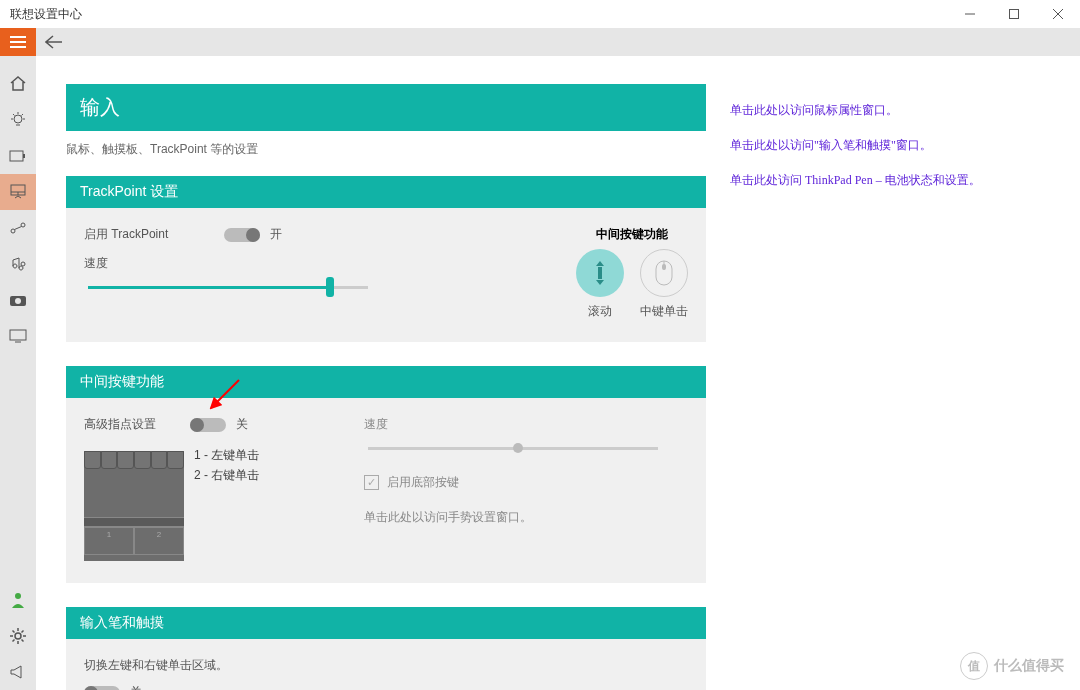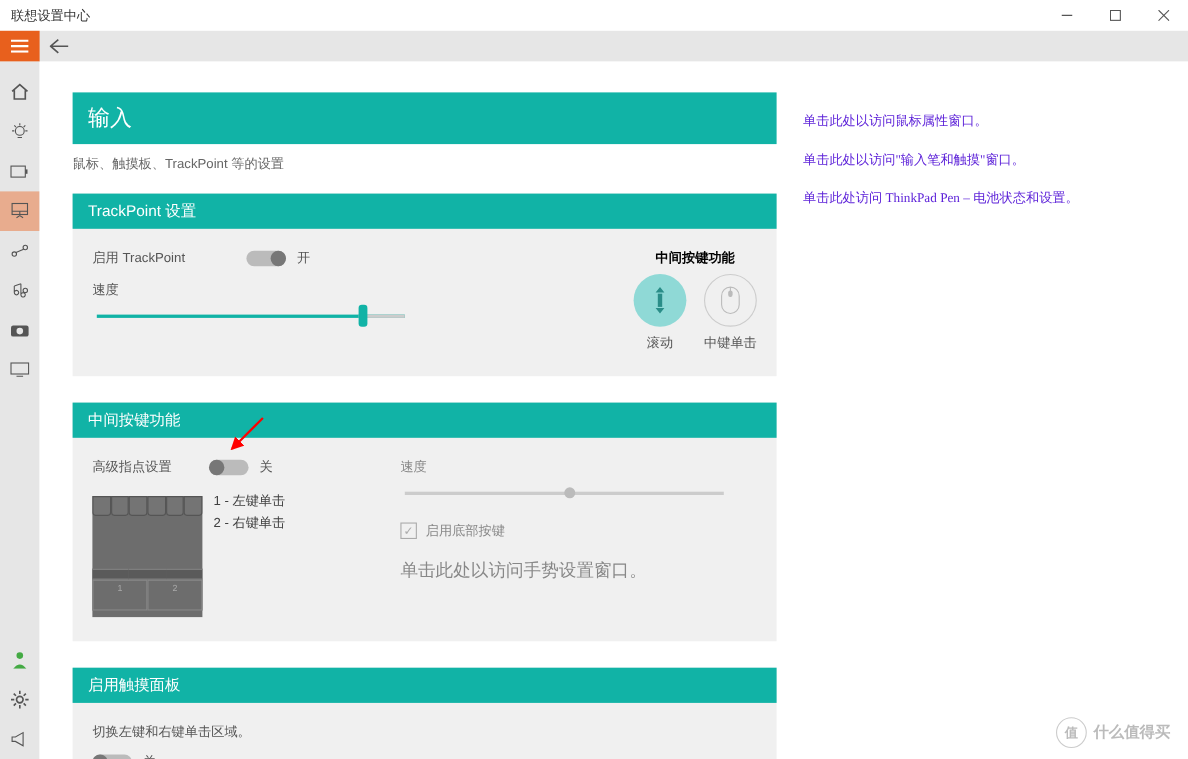--- a/index.html
+++ b/index.html
@@ -60,21 +60,21 @@
 .touchpad-img .top-row { height: 18px; display: flex; }
 .touchpad-img .key { flex: 1; border: 1px solid #555; background: #747474; border-radius: 0 0 3px 3px; }
 .touchpad-img .mid { height: 10px; margin-top: 48px; display:flex; }
 .touchpad-img .mid div { flex:1; border-top:1px solid #888; border-bottom:1px solid #888; background:#5a5a5a; }
 .touchpad-img .bot { height: 28px; display: flex; }
 .touchpad-img .bot div { flex: 1; border: 1px solid #888; background: #6d6d6d; font-size: 8px; color: #aaa; display:flex; align-items:flex-start; justify-content:center; padding-top:2px; }
 
 .chk { display: flex; align-items: center; gap: 8px; font-size: 12px; color: #888; margin-top: 24px; }
 .chk-box { width: 15px; height: 15px; border: 1px solid #aaa; display: flex; align-items: center; justify-content: center; color: #aaa; font-size: 11px; }
 
-.link-line { font-size: 16px; color: #888; margin-top: 18px; }
+.link-line { font-size: 12px; color: #888; margin-top: 18px; }
 
 .aside-link { color: #5a1ed8; font-size: 12px; display: block; margin: 18px 0; font-family: Liberation Serif, serif; }
 
 .arrow-annot { position: absolute; left: 205px; top: 376px; pointer-events: none; }
 
 .watermark { position: absolute; right: 16px; bottom: 10px; font-size: 14px; color: #bbb; font-weight: bold; display:flex; align-items:center; gap:6px; }
 .watermark .circ { width:28px; height:28px; border:1px solid #ccc; border-radius:50%; display:flex; align-items:center; justify-content:center; font-size:12px; }
 
 svg { display: block; }
 </style>
@@ -293,21 +293,21 @@
                 <span class="chk-box">✓</span>
                 <span>启用底部按键</span>
               </div>
               <div class="link-line">单击此处以访问手势设置窗口。</div>
             </div>
           </div>
         </div>
       </div>
 
       <div class="panel">
-        <div class="panel-head">启用触摸面板</div>
+        <div class="panel-head">输入笔和触摸</div>
         <div class="panel-body">
           <div style="font-size:12px;color:#555;margin-bottom:10px">切换左键和右键单击区域。</div>
           <div class="fld">
             <span class="toggle"></span>
             <span>关</span>
           </div>
 
         </div>
       </div>
     </div>

